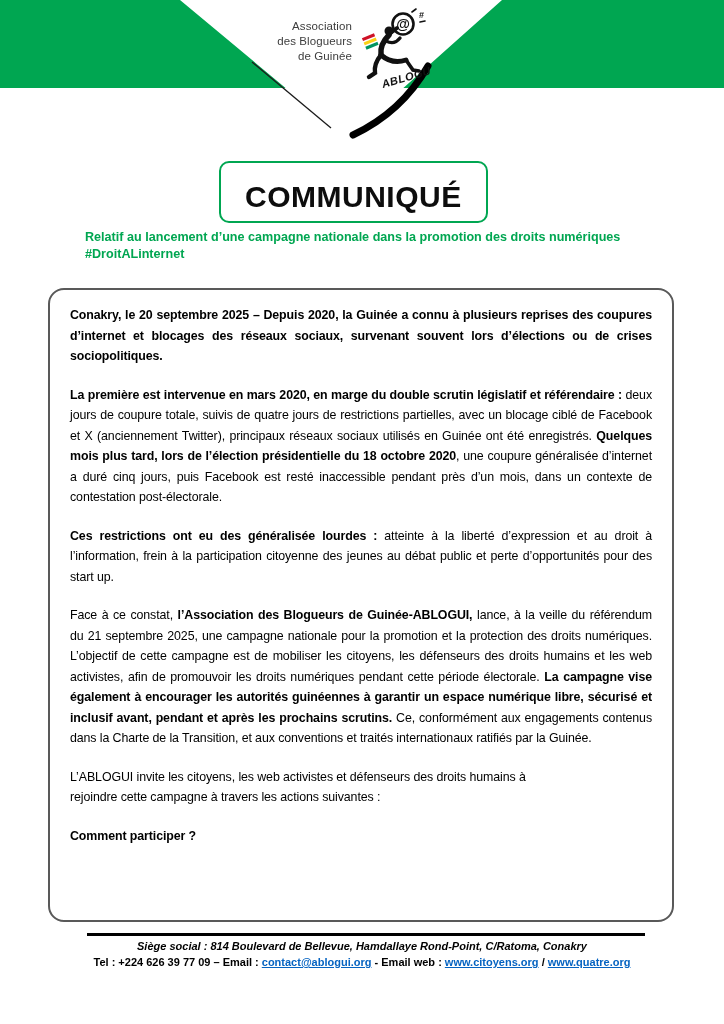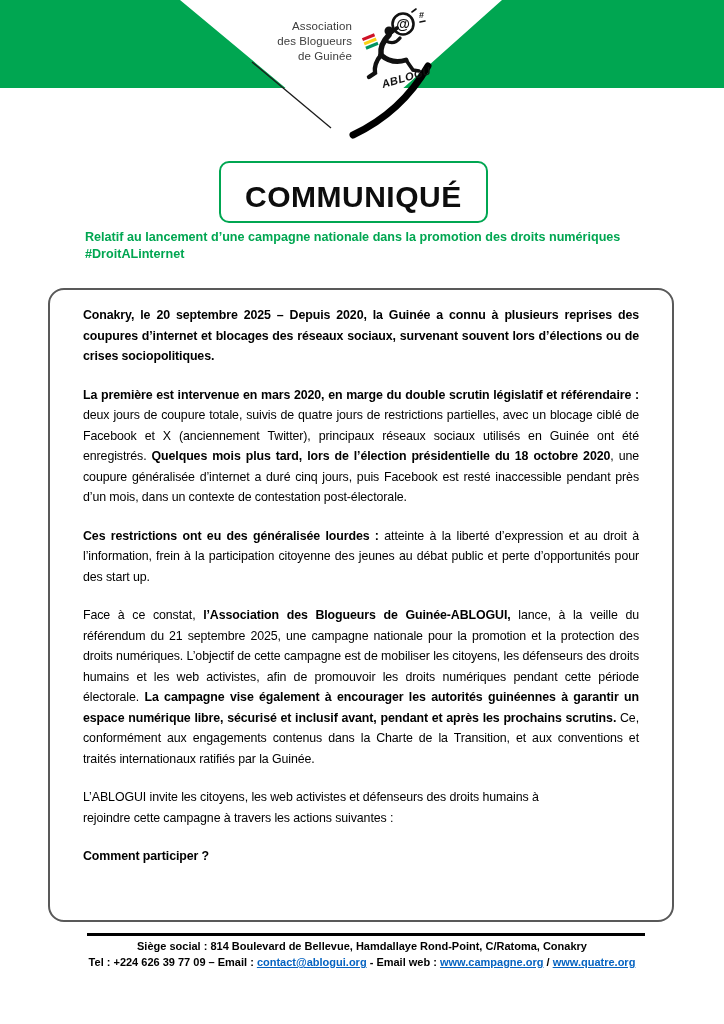--- a/index.html
+++ b/index.html
@@ -25,36 +25,36 @@
   }
   .subtitle{
     position:absolute;left:85px;top:229px;width:600px;margin:0;
     color:#00a651;font-weight:bold;font-size:12.6px;line-height:17px;
     white-space:pre-line;
   }
   
   .content-box{
     position:absolute;left:48px;top:288px;width:626px;height:634px;
     box-sizing:border-box;border:2px solid #595959;border-radius:16px;
-    padding:15px 33px 12px;overflow:hidden;background:#fff;
+    padding:15px 20px 12px;overflow:hidden;background:#fff;
   }
   .para{
     margin:0 0 18px;font-size:12.4px;line-height:20.5px;letter-spacing:-0.1px;color:#000;
   }
   .para:last-child{margin-bottom:0;}
   .para.just{text-align:justify;}
   .para.left{text-align:left;white-space:pre-line;}
   .para strong{font-weight:bold;}
   
   .footer-rule{position:absolute;top:933px;left:87px;width:558px;height:3px;background:#000;}
   .footer-line{
     position:absolute;left:4px;width:716px;text-align:center;
     font-size:11px;font-weight:bold;color:#000;
   }
-  .footer-line.l1{top:940px;}
+  .footer-line.l1{top:940px;font-style:italic;}
   .footer-line.l2{top:956px;}
   .footer-line a{color:#0563c1;text-decoration:underline;}
 </style>
 </head>
 <body>
 
 <div class="page">
 
   <svg class="ribbon-svg" width="724" height="150" viewBox="0 0 724 150" aria-hidden="true">
     <rect x="0" y="0" width="724" height="88" fill="#00a651"></rect>
@@ -107,15 +107,15 @@
         <p class="para just"><strong>Ces restrictions ont eu des généralisée lourdes :</strong><span> atteinte à la liberté d’expression et au droit à l’information, frein à la participation citoyenne des jeunes au débat public et perte d’opportunités pour des start up.</span></p>
         <p class="para just"><span>Face à ce constat, </span><strong>l’Association des Blogueurs de Guinée-ABLOGUI,</strong><span> lance, à la veille du référendum du 21 septembre 2025, une campagne nationale pour la promotion et la protection des droits numériques. L’objectif de cette campagne est de mobiliser les citoyens, les défenseurs des droits humains et les web activistes, afin de promouvoir les droits numériques pendant cette période électorale. </span><strong>La campagne vise également à encourager les autorités guinéennes à garantir un espace numérique libre, sécurisé et inclusif avant, pendant et après les prochains scrutins. </strong><span>Ce, conformément aux engagements contenus dans la Charte de la Transition, et aux conventions et traités internationaux ratifiés par la Guinée.</span></p>
         <p class="para left"><span>L’ABLOGUI invite les citoyens, les web activistes et défenseurs des droits humains à
 rejoindre cette campagne à travers les actions suivantes :</span></p>
         <p class="para left"><strong>Comment participer ?</strong></p>
       </div>
   </section>
 
   <div class="footer-rule"></div>
   <div class="footer-line l1">Siège social : 814 Boulevard de Bellevue, Hamdallaye Rond-Point, C/Ratoma, Conakry</div>
-  <div class="footer-line l2"><span>Tel : +224 626 39 77 09 – Email : </span><a href="#">contact@ablogui.org</a><span> - Email web : </span><a href="#">www.campagne.org</a><span> / </span><a href="#">www.quatre.org</a></div>
+  <div class="footer-line l2"><span>Tel : +224 626 39 77 09 – Email : </span><a href="#">contact@ablogui.org</a><span> - Email web : </span><a href="#">www.citoyens.org</a><span> / </span><a href="#">www.quatre.org</a></div>
 
 </div>
 
 </body></html>

